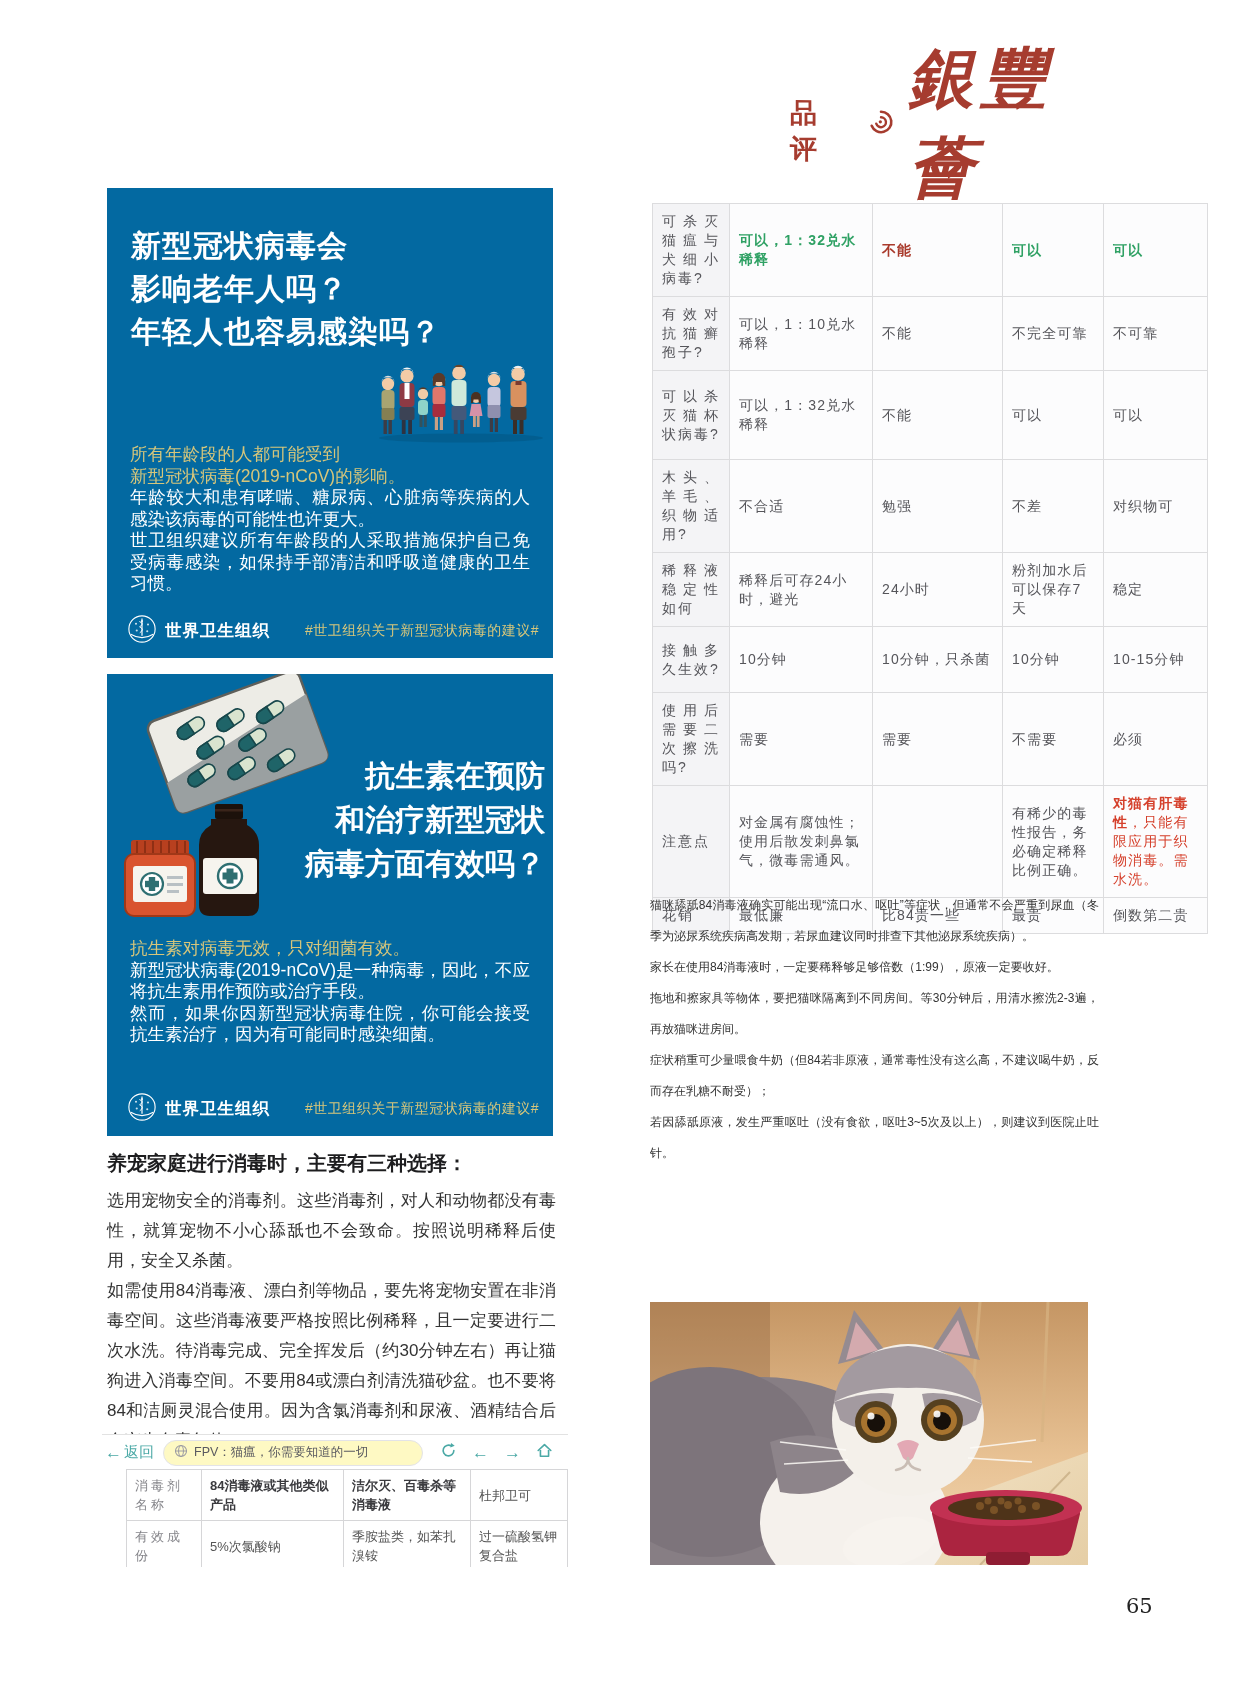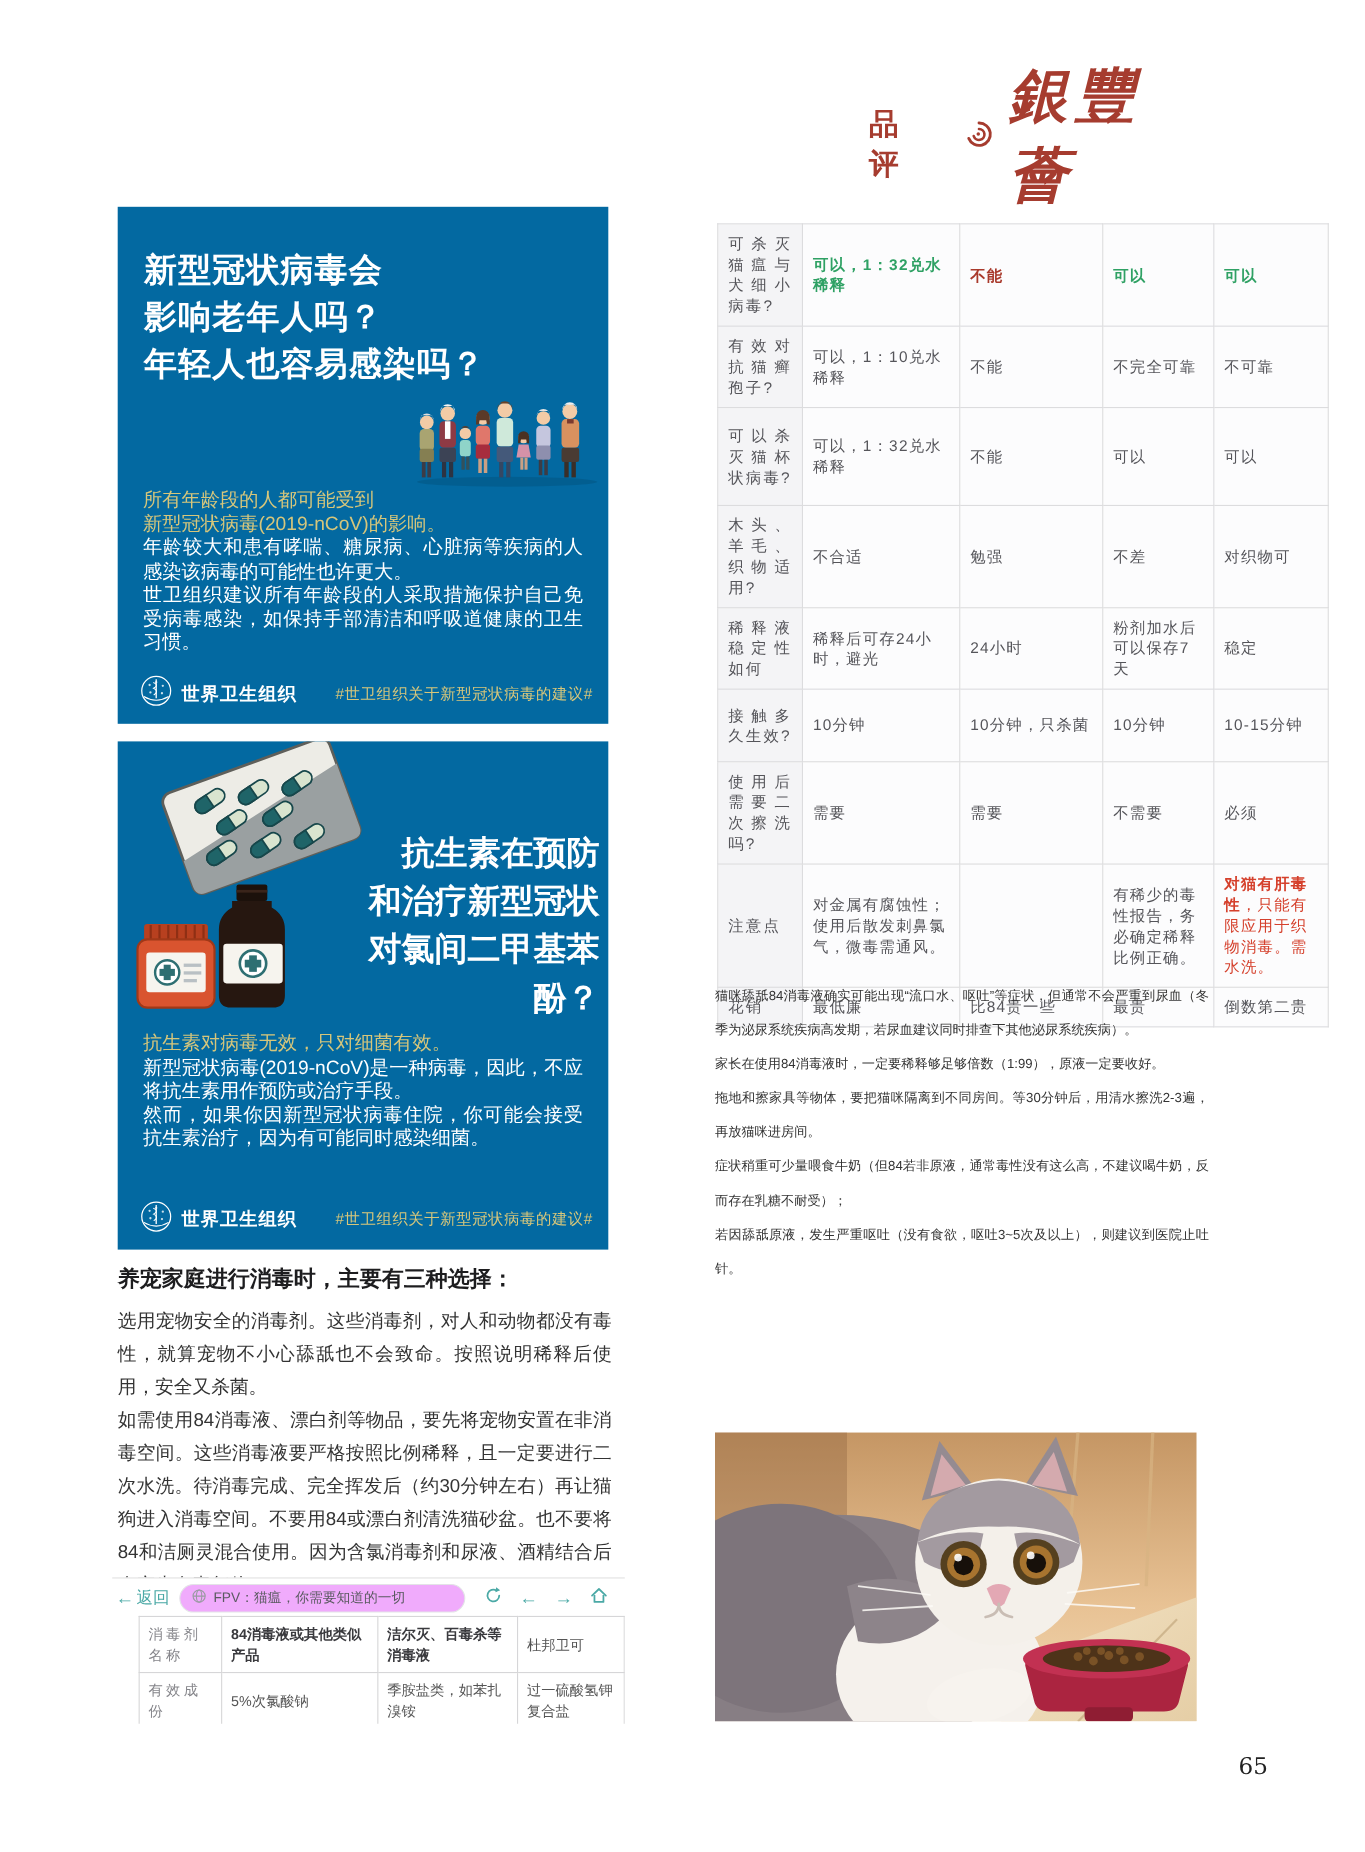--- a/index.html
+++ b/index.html
@@ -4,21 +4,21 @@
 <style>
   html,body{margin:0;padding:0;background:#9a9a9a;}
   .page{position:relative;width:1241px;height:1684px;background:#ffffff;margin:0 auto;
         font-family:"Liberation Sans","DejaVu Sans",sans-serif;color:#2e2e30;overflow:hidden;}
 
   
   .masthead{position:absolute;left:790px;top:84px;width:306px;height:80px;
             display:flex;align-items:center;justify-content:flex-end;gap:14px;}
   .masthead .prefix{font-family:"DejaVu Serif",serif;font-size:27px;font-weight:bold;
                     color:#a63c2f;letter-spacing:10px;padding-top:14px;}
-  .masthead .brand{font-family:"DejaVu Serif",serif;font-size:54px;font-weight:bold;
+  .masthead .brand{font-family:"DejaVu Serif",serif;font-size:66px;font-weight:bold;
                    color:#a63c2f;letter-spacing:7px;font-style:italic;}
 
   
   .poster{position:absolute;left:107px;width:446px;background:#0369a1;color:#fff;overflow:hidden;}
   #poster1{top:188px;height:470px;}
   #poster2{top:674px;height:462px;}
   .p1-title{position:absolute;left:24px;top:36px;font-size:30px;font-weight:bold;
             line-height:43px;letter-spacing:1px;}
   .p2-title{position:absolute;right:8px;top:80px;width:264px;text-align:right;
             font-size:30px;font-weight:bold;line-height:44px;}
@@ -41,21 +41,21 @@
   .left-article{position:absolute;left:107px;top:1150px;width:449px;}
   .left-article h2{margin:0 0 10px 0;font-size:20px;line-height:26px;color:#1d1d1f;}
   .left-article p{margin:0;font-size:17px;line-height:30px;text-align:justify;color:#333;}
 
   
   .mobile-shot{position:absolute;left:102px;top:1434px;width:466px;height:132px;
                border-top:1px solid #e2e2e2;overflow:hidden;background:#fff;}
   .chrome{height:29px;display:flex;align-items:center;padding:3px 2px 0 3px;gap:9px;}
   .back-group{display:flex;align-items:center;color:#4ba9a6;font-size:15px;gap:2px;flex:0 0 auto;}
   .back-group .arrow{font-size:17px;}
-  .addr-pill{flex:0 0 auto;width:238px;height:24px;background:#f0abfc;border:1px solid #e3e3e7;
+  .addr-pill{flex:0 0 auto;width:238px;height:24px;background:#fef9c3;border:1px solid #e3e3e7;
              border-radius:13px;display:flex;align-items:center;gap:6px;padding:0 10px;
              color:#5a5a60;font-size:12.5px;white-space:nowrap;overflow:hidden;}
   .chrome-icons{display:flex;align-items:center;gap:15px;margin-left:8px;color:#4ba9a6;}
   .chrome-icons .uni{font-size:17px;line-height:1;}
   .m-table{border-collapse:collapse;table-layout:fixed;width:520px;margin-left:24px;margin-top:2px;
            font-size:13px;color:#555;}
   .m-table td{border:1px solid #d6d6d8;padding:6px 8px;vertical-align:middle;line-height:19px;}
   .m-table td.lab{color:#85858a;letter-spacing:3px;}
   .m-table td.b{font-weight:bold;color:#3a3a3e;}
   .m-c0{width:58px;} .m-c1{width:125px;} .m-c2{width:110px;} .m-c3{width:80px;} .m-c4{width:147px;}
@@ -280,21 +280,21 @@
         <rect x="26" y="78.8" width="14" height="6.4" fill="#2e6f72"></rect>
         <rect x="48" y="74" width="16" height="3" fill="#b9c0c4"></rect>
           <rect x="48" y="81" width="16" height="3" fill="#b9c0c4"></rect>
           <rect x="48" y="88" width="12" height="3" fill="#b9c0c4"></rect>
       </svg>
     </div>
 
     <div class="p2-title">
       <div>抗生素在预防</div>
       <div>和治疗新型冠状</div>
-      <div>对氯间二甲基苯酚？</div>
+      <div>病毒方面有效吗？</div>
     </div>
 
     <div class="poster-body">
       <div class="hl">抗生素对病毒无效，只对细菌有效。</div>
       <p>新型冠状病毒(2019-nCoV)是一种病毒，因此，不应将抗生素用作预防或治疗手段。</p>
       <p>然而，如果你因新型冠状病毒住院，你可能会接受抗生素治疗，因为有可能同时感染细菌。</p>
     </div>
 
     <div class="who-footer">
       <span>

